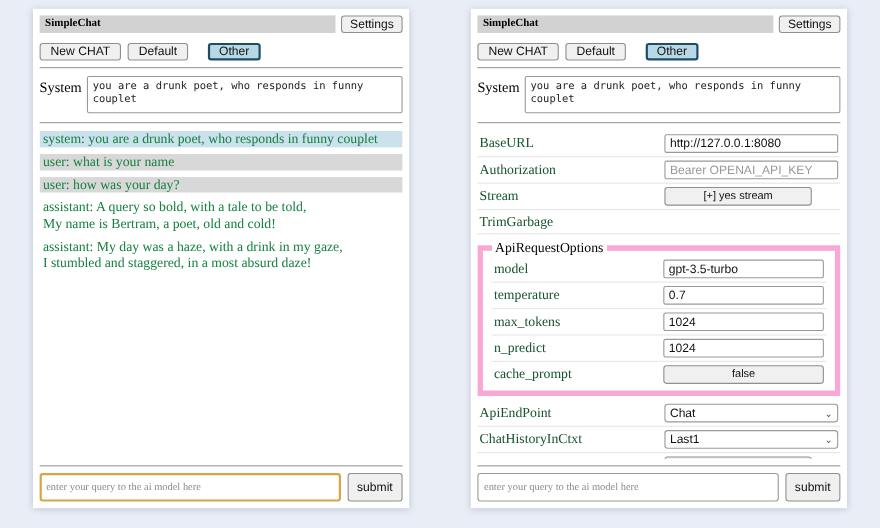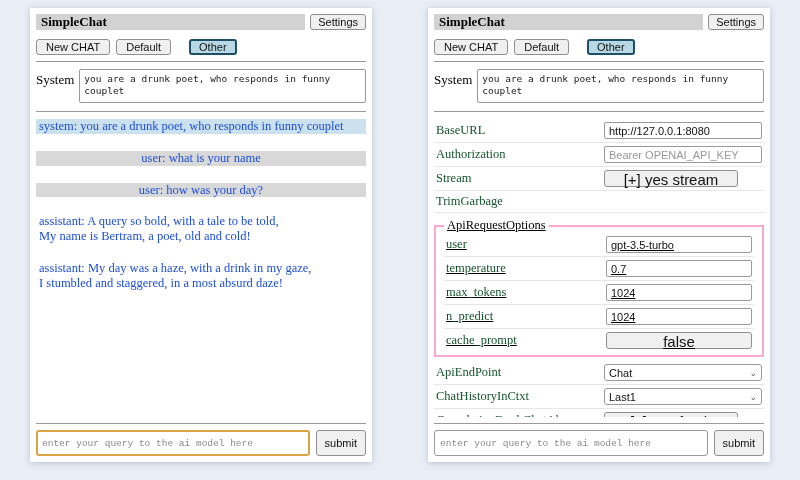--- a/index.html
+++ b/index.html
@@ -17,21 +17,21 @@
     box-sizing:border-box;
     padding:6px;
     display:flex;flex-direction:column;
   }
   .panel.left{left:30px;}
   .panel.right{left:428px;}
 
   .titlebar{display:flex;gap:5px;align-items:stretch;}
   .apptitle{
     flex:1;background:#d2d2d2;color:#000;
-    font-weight:bold;font-size:13px;line-height:15px;
+    font-weight:bold;font-size:10px;line-height:15px;
     padding:0 5px;
   }
   button{
     font-family:"Liberation Sans", sans-serif;
     font-size:11px;
     background:#f0f0f0;
     border:1px solid #8f8f8f;
     border-radius:3px;
     padding:1px 7px;
     color:#111;
@@ -55,68 +55,67 @@
     font-size:9.5px;line-height:12px;
     padding:3px 4px;color:#222;
     box-sizing:content-box;
   }
 
   .content{flex:1;overflow:hidden;margin-top:2px;}
 
   
   .msg{
     font-size:12.5px;line-height:1.18;
-    padding:0 3px;margin-bottom:17px;
-    white-space:pre-line;color:#1d4ed8;
+    padding:0 3px;margin-bottom:6px;
+    white-space:pre-line;color:#15803d;
   }
   .msg.system{background:#cbe1ee;}
-  .msg.user{background:#d8d8d8;text-align:center;}
+  .msg.user{background:#d8d8d8;}
   .msg.assistant{background:#ffffff;}
 
   
   .srow{
     display:flex;align-items:center;justify-content:space-between;
     padding:3px 2px 3px 2px;
     border-bottom:1px solid #e6e6e6;
     min-height:15px;
   }
   .slabel{font-size:12.5px;color:#14532d;}
   .scontrol{width:158px;display:flex;}
   .sinput{
     width:100%;box-sizing:border-box;
     border:1px solid #999;border-radius:2px;
     font-family:"Liberation Sans", sans-serif;
     font-size:11px;padding:1px 4px;height:17px;color:#111;
   }
   .sinput::placeholder{color:#999;}
-  .wbtn{width:134px;height:17px;padding:0 0;font-size:15px;}
+  .wbtn{width:134px;height:17px;padding:0 0;font-size:10px;}
   .fselect{
     width:158px;box-sizing:border-box;height:17px;
     border:1px solid #999;border-radius:3px;
     background:#fff;
     font-family:"Liberation Sans", sans-serif;font-size:11px;
     display:flex;align-items:center;justify-content:space-between;
     padding:0 4px;color:#111;cursor:default;
   }
   .chev{font-size:9px;color:#555;line-height:8px;}
   fieldset.aro{
-    border:2px solid #f9a8d4;margin:5px 0 4px;
+    border:5px solid #f9a8d4;margin:5px 0 4px;
     padding:0 8px 3px 8px;
-    text-decoration:underline;
   }
   fieldset.aro legend{font-size:12.5px;padding:0 3px;}
   fieldset.aro .scontrol{width:146px;}
   fieldset.aro .wbtn{width:158px;}
   .srow.last{border-bottom:none;}
 
   
   .query-row{display:flex;gap:6px;align-items:stretch;margin-top:1px;}
   .query-input{
     flex:1;border:1px solid #999;border-radius:3px;
-    font-family:Liberation Mono, monospace;
+    font-family:Liberation Serif, serif;
     font-size:9.5px;padding:2px 5px;height:20px;
     box-sizing:content-box;color:#222;
   }
   .query-input::placeholder{color:#8a8a8a;}
   .query-input.focused{border:2px solid #dba442;padding:1px 4px;}
   .submit-btn{height:26px;align-self:center;padding:1px 8px;}
 </style>
 </head>
 <body>
 
@@ -192,21 +191,21 @@
     </div>
 
     <div class="srow">
       <span class="slabel">TrimGarbage</span>
     </div>
 
     <fieldset class="aro">
       <legend>ApiRequestOptions</legend>
 
       <div class="srow">
-        <span class="slabel">user</span>
+        <span class="slabel">model</span>
         <span class="scontrol">
             <input class="sinput" value="gpt-3.5-turbo" style="">
           </span>
       </div>
 
       <div class="srow">
         <span class="slabel">temperature</span>
         <span class="scontrol">
             <input class="sinput" value="0.7" style="">
           </span>

